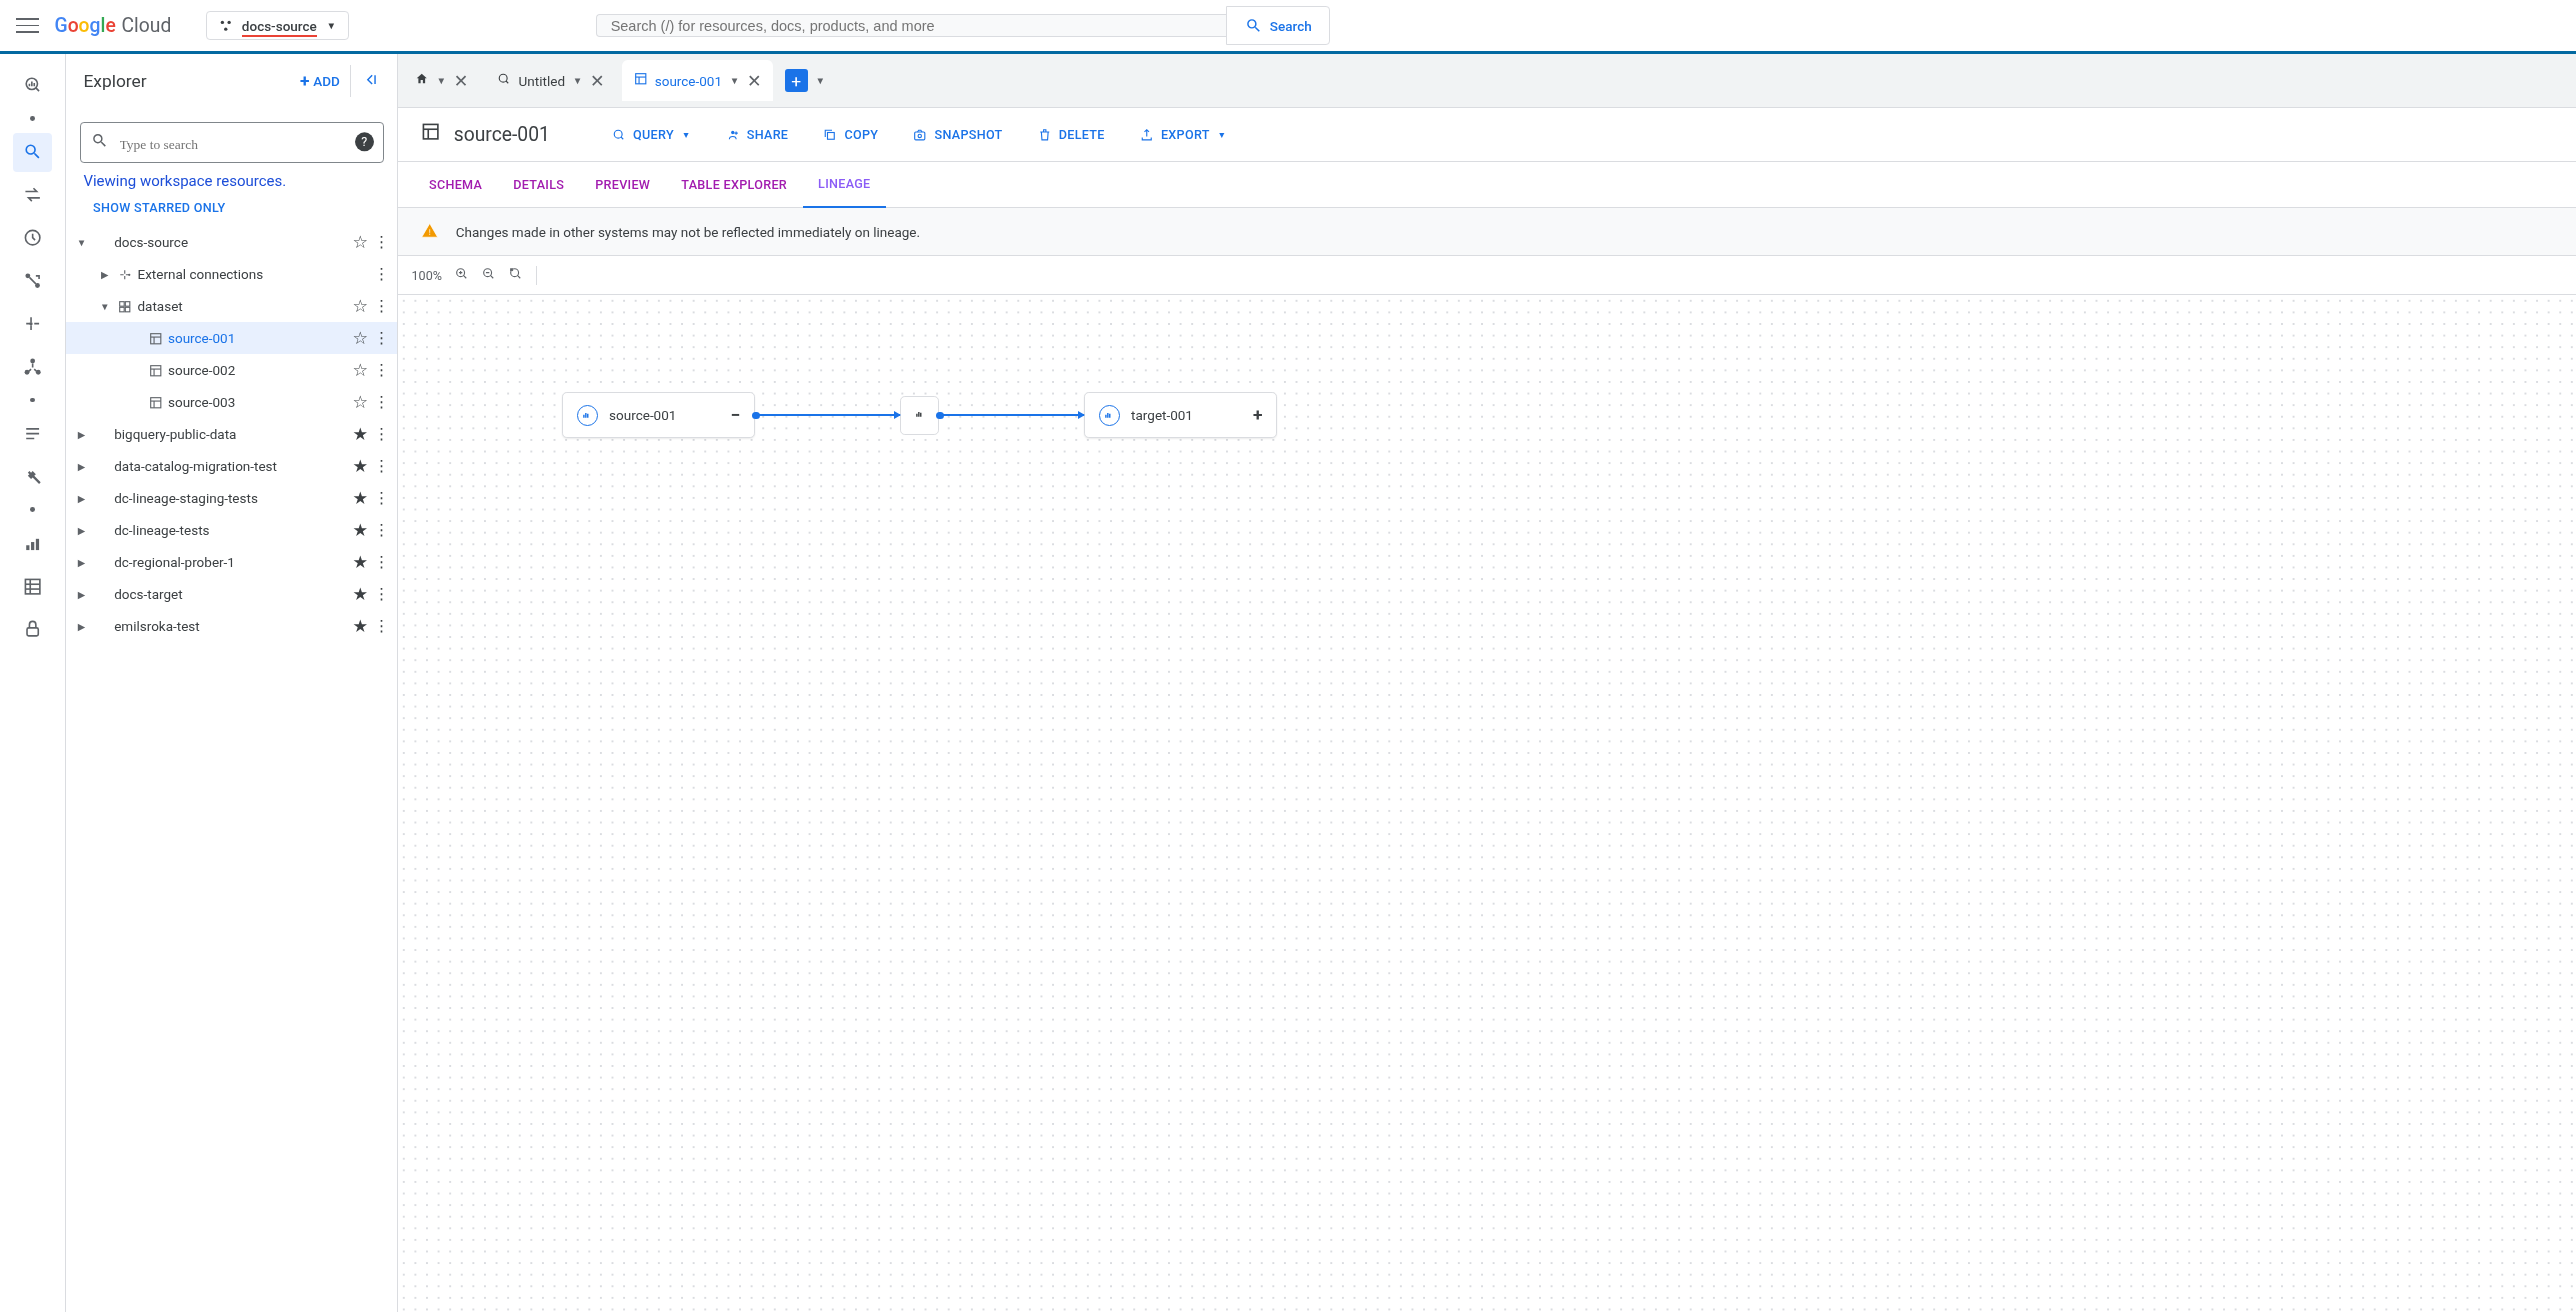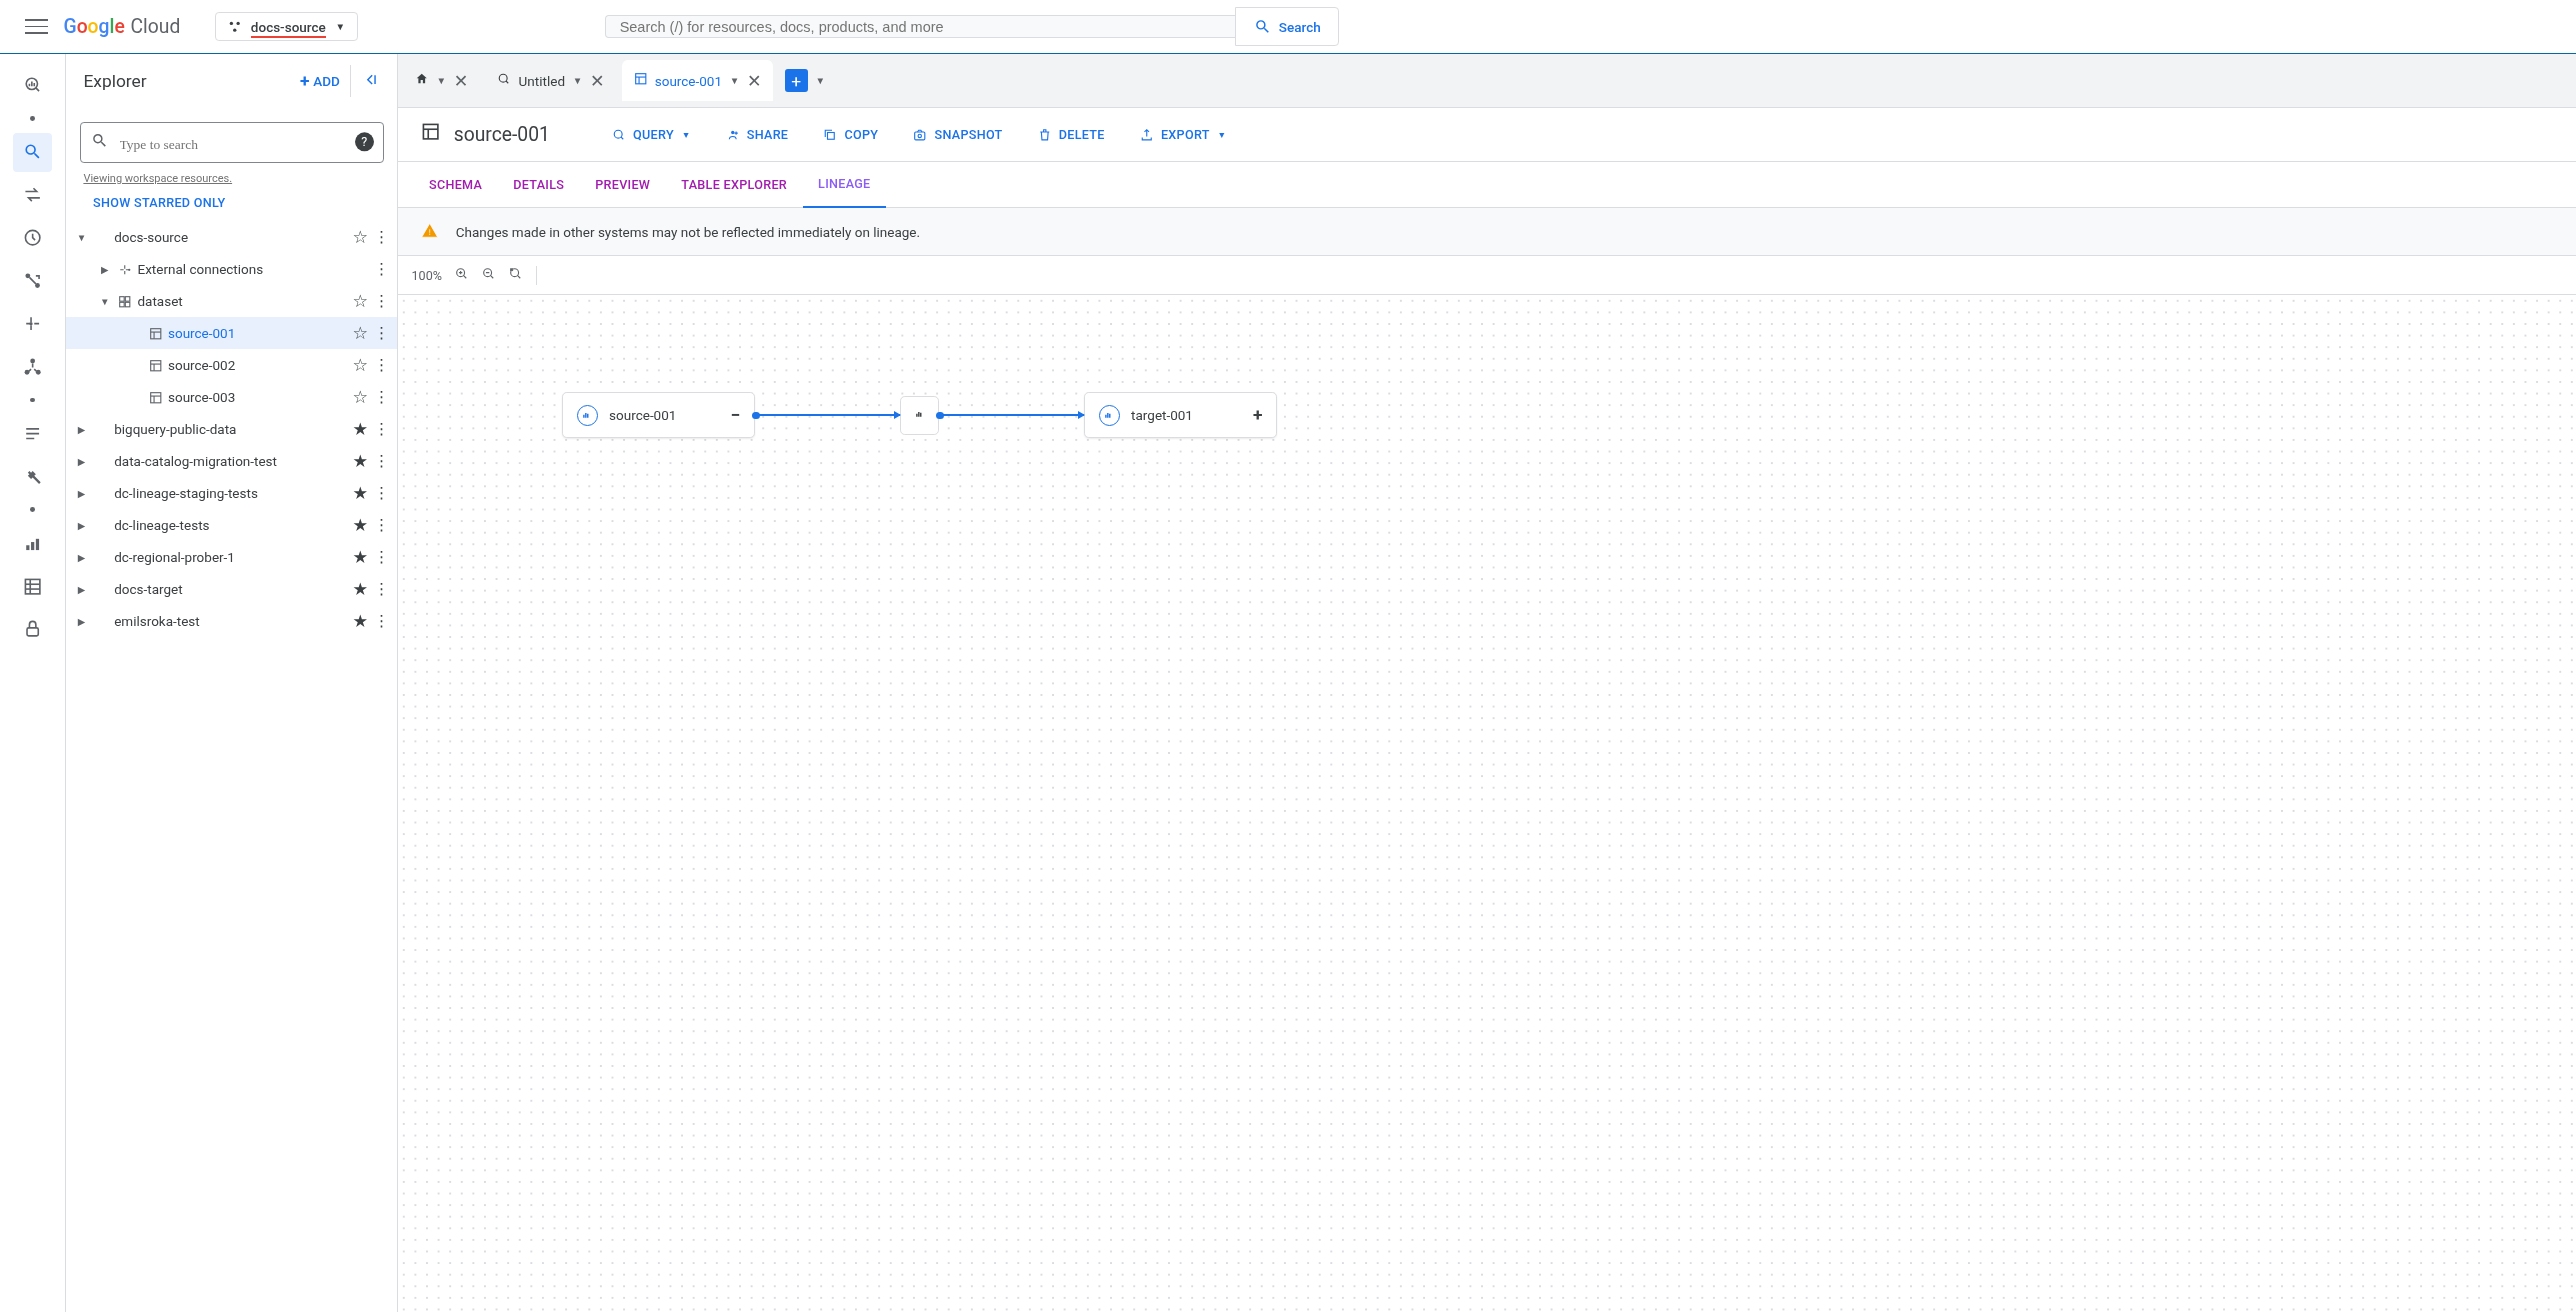--- a/index.html
+++ b/index.html
@@ -1,19 +1,19 @@
 <!DOCTYPE html>
 <html><head>
 <meta charset="utf-8">
 <style>
 * { box-sizing: border-box; margin: 0; padding: 0; }
 body { font-family: 'Google Sans', Roboto, Arial, sans-serif; font-size: 13.5px; color: #3c4043; overflow: hidden; }
 
 
-.topbar { height: 54px; display: flex; align-items: center; padding: 0 25px; border-bottom: 1px solid #0369a1; gap: 15.5px; }
+.topbar { height: 54px; display: flex; align-items: center; padding: 0 16px; border-bottom: 3px solid #0369a1; gap: 15.5px; }
 .hamburger { width: 23px; height: 23px; cursor: pointer; display: flex; flex-direction: column; justify-content: center; gap: 4.8px; }
 .hamburger span { height: 1.9px; background: #5f6368; }
 .logo { display: flex; align-items: center; gap: 5.8px; font-size: 19.3px; color: #5f6368; }
 .logo .g1 { color: #4285F4; } .logo .g2 { color: #EA4335; } .logo .g3 { color: #FBBC05; } .logo .g4 { color: #4285F4; } .logo .g5 { color: #34A853; } .logo .g6 { color: #EA4335; }
 .project-selector { display: flex; align-items: center; gap: 9.7px; border: 1px solid #dadce0; border-radius: 3.9px; padding: 5.8px 11.6px; cursor: pointer; margin-left: 19.3px; }
 .project-selector .proj-name { font-weight: 500; color: #3c4043; position: relative; }
 .project-selector .proj-name::after { content: ''; position: absolute; bottom: -3.9px; left: 0; right: 0; height: 2.9px; background: #EA4335; }
 .searchbox { flex: 1; max-width: 734px; margin-left: 232px; display: flex; align-items: center; }
 .searchbox input { width: 100%; height: 23px; border: 1px solid #dadce0; border-right: none; border-radius: 3.9px 0 0 3.9px; padding: 0 13.5px; font-size: 14.5px; background: #f8f9fa; }
 .searchbox .sbtn { height: 39px; padding: 0 17.4px; border: 1px solid #dadce0; border-radius: 0 3.9px 3.9px 0; display: flex; align-items: center; gap: 7.7px; color: #1a73e8; font-weight: 500; background: #fff; cursor: pointer; }
@@ -29,21 +29,21 @@
 .explorer { width: 332px; border-right: 1px solid #dadce0; display: flex; flex-direction: column; background: #fff; }
 .exp-head { height: 54px; display: flex; align-items: center; justify-content: space-between; padding: 0 11.6px 0 17.4px; }
 .exp-head h2 { font-size: 17.4px; font-weight: 400; color: #3c4043; }
 .exp-head .actions { display: flex; align-items: center; gap: 5.8px; }
 .addbtn { color: #1a73e8; font-weight: 500; display: flex; align-items: center; gap: 3.9px; cursor: pointer; padding: 5.8px 9.7px; border-right: 1px solid #dadce0; }
 .collapse-btn { color: #1a73e8; padding: 5.8px; cursor: pointer; }
 .exp-search { margin: 13.5px 13.5px 9.7px; position: relative; }
 .exp-search input { width: 100%; height: 41px; border: 1px solid #80868b; border-radius: 3.9px; padding: 6px 39px 0 39px; font-size: 13.5px; font-family: Liberation Serif, serif; }
 .exp-search .sicon { position: absolute; left: 11.6px; top: 50%; transform: translateY(-50%); color: #5f6368; }
 .exp-search .help { position: absolute; right: 9.7px; top: 50%; transform: translateY(-50%); width: 19.3px; height: 19.3px; background: #3c4043; color: #fff; border-radius: 50%; display: flex; align-items: center; justify-content: center; font-size: 12.6px; }
-.exp-meta { padding: 0 17.4px 5.8px; font-size: 11px; color: #737373; text-decoration: underline; }
+.exp-meta { padding: 0 17.4px 5.8px; font-size: 15px; color: #1d4ed8; }
 .show-starred { color: #1a73e8; font-weight: 500; margin: 3.9px 17.4px 11.6px; cursor: pointer; font-size: 12.6px; letter-spacing: 0.3px; display: inline-block; padding-left: 9.7px; }
 .tree { overflow-y: auto; flex: 1; }
 .tnode { display: flex; align-items: center; height: 32px; padding-right: 7.7px; cursor: pointer; }
 .tnode.selected { background: #e8f0fe; color: #1a73e8; }
 .tnode .arrow { width: 15.5px; color: #5f6368; text-align: center; font-size: 9.7px; }
 .tnode .label { flex: 1; white-space: nowrap; overflow: hidden; text-overflow: ellipsis; font-size: 13.5px; }
 .tnode .star { margin-left: 5.8px; color: #3c4043; cursor: pointer; font-size: 17.4px; }
 .tnode .more { margin-left: 5.8px; cursor: pointer; font-size: 15.5px; color: #3c4043; }
 .ticongap { width: 25px; display: flex; align-items: center; justify-content: center; color: #5f6368; }
 

